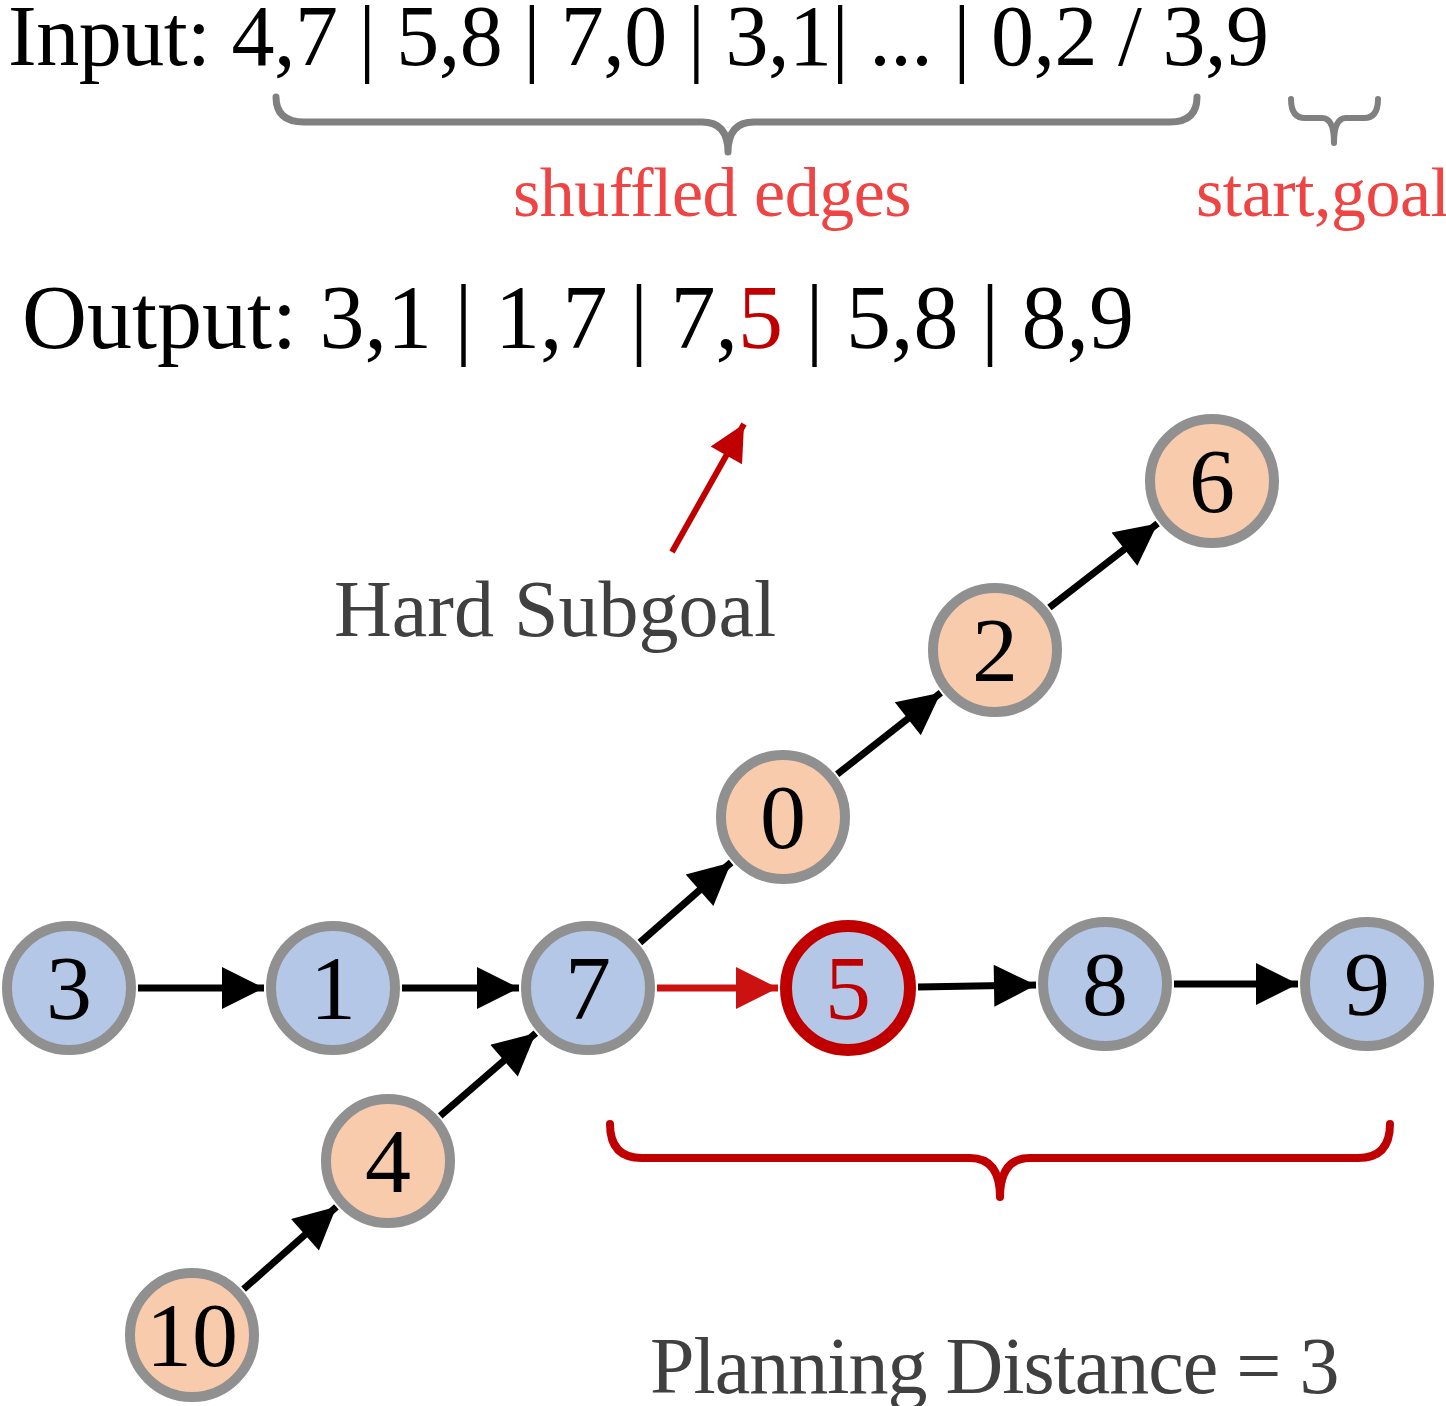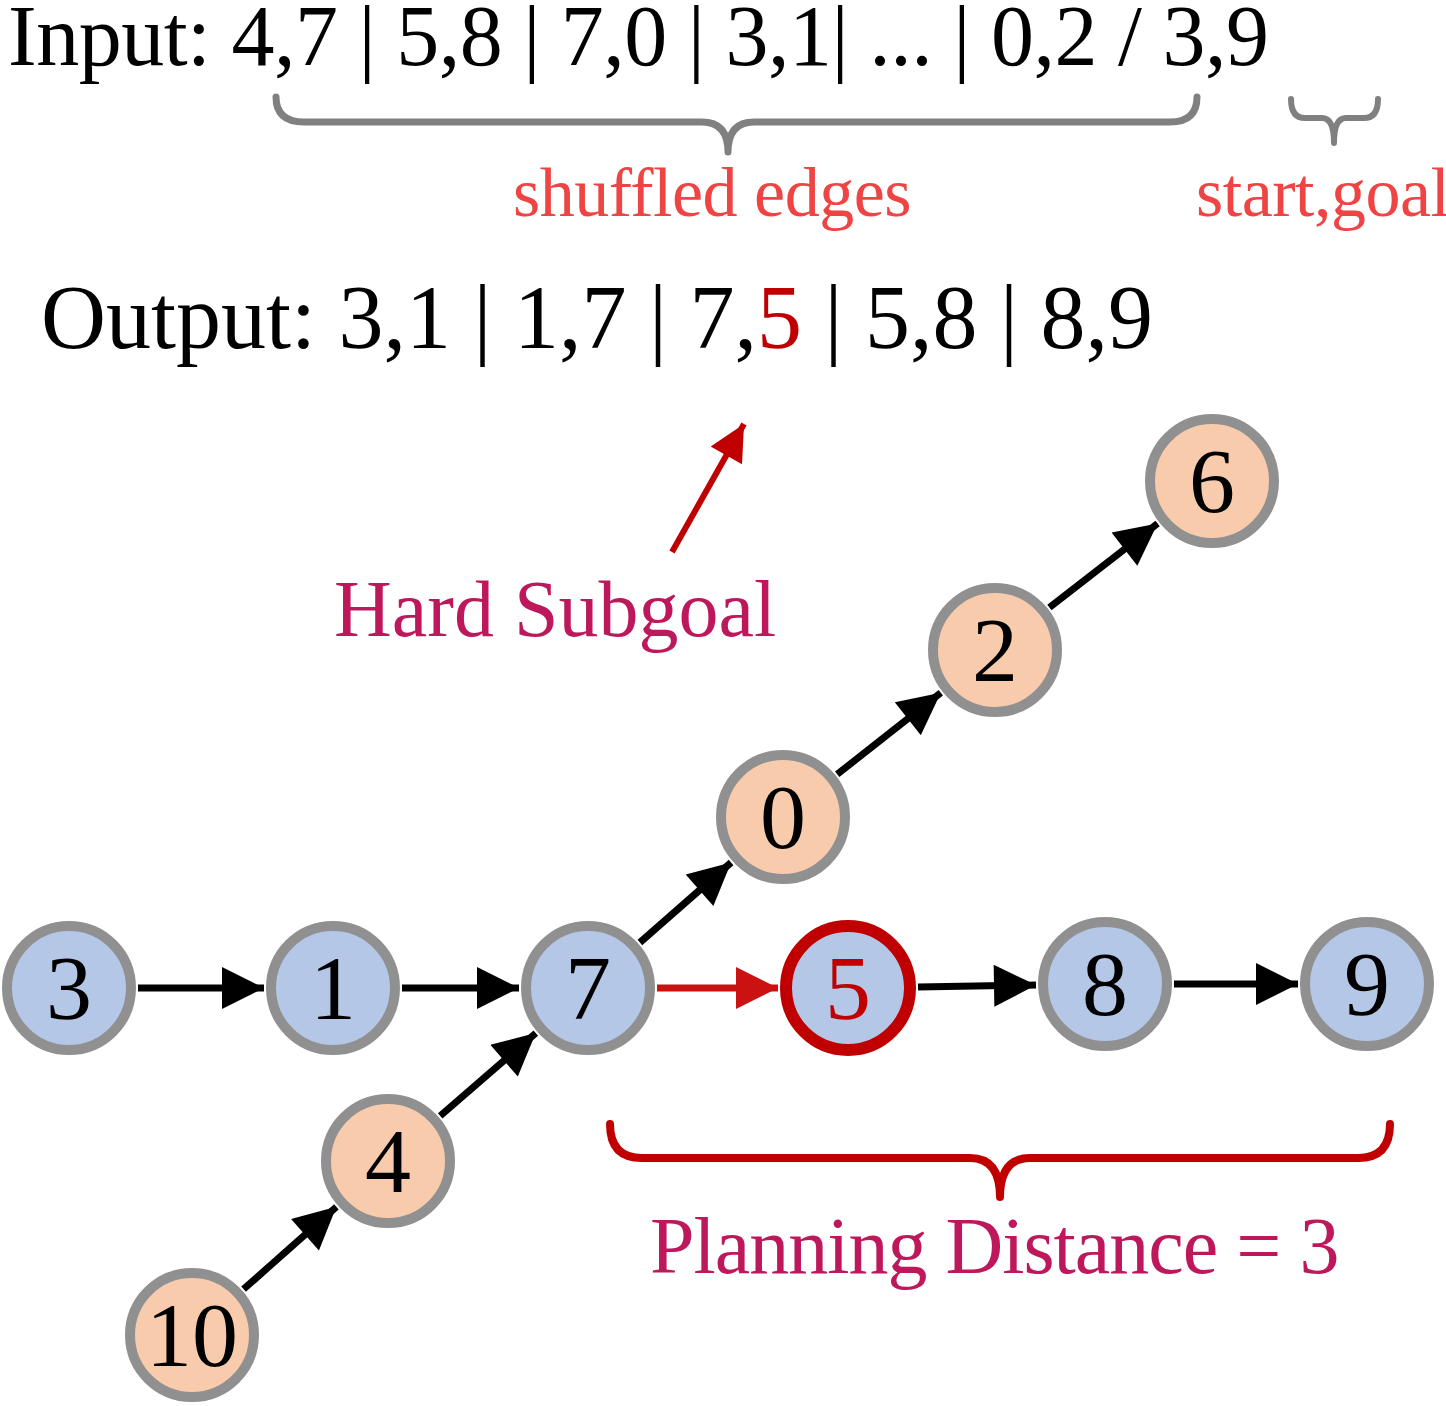--- a/index.html
+++ b/index.html
@@ -7,28 +7,28 @@
     position: relative;
     width: 1446px;
     height: 1406px;
     overflow: hidden;
     background: #ffffff;
     font-family: "Liberation Serif", "DejaVu Serif", serif;
     color: #000000;
   }
   .abs-text { position: absolute; white-space: nowrap; line-height: 1; }
   .input-line  { left: 8px;   top: -7px;  font-size: 86px; letter-spacing: -0.5px; color: #000; }
-  .output-line { left: 22px;  top: 273px; font-size: 90px; color: #000; margin-left: 19px; }
+  .output-line { left: 22px;  top: 273px; font-size: 90px; color: #000; }
   .output-line .red { color: #c00000; }
   .gray-label  { font-size: 70px; color: #ef4444; letter-spacing: -0.5px; }
   .lbl-shuffled { left: 513px;  top: 158px; }
   .lbl-startgoal{ left: 1196px; top: 158px; }
-  .red-label { color: #be185d; font-size: 80px; }
+  .red-label { color: #404040; font-size: 80px; }
   .lbl-hardsubgoal { left: 334px; top: 569px; }
-  .lbl-planning    { left: 650px; top: 1206px; letter-spacing: -1px; text-align: right; }
+  .lbl-planning    { left: 650px; top: 1326px; letter-spacing: -1px; text-align: right; }
   svg#fig { position: absolute; left: 0; top: 0; }
   svg text.node-label {
     font-family: "Liberation Serif", "DejaVu Serif", serif;
     text-anchor: middle;
   }
   .brace { fill: none; stroke-linecap: round; stroke-linejoin: round; }
 </style>
 </head>
 <body>
 

